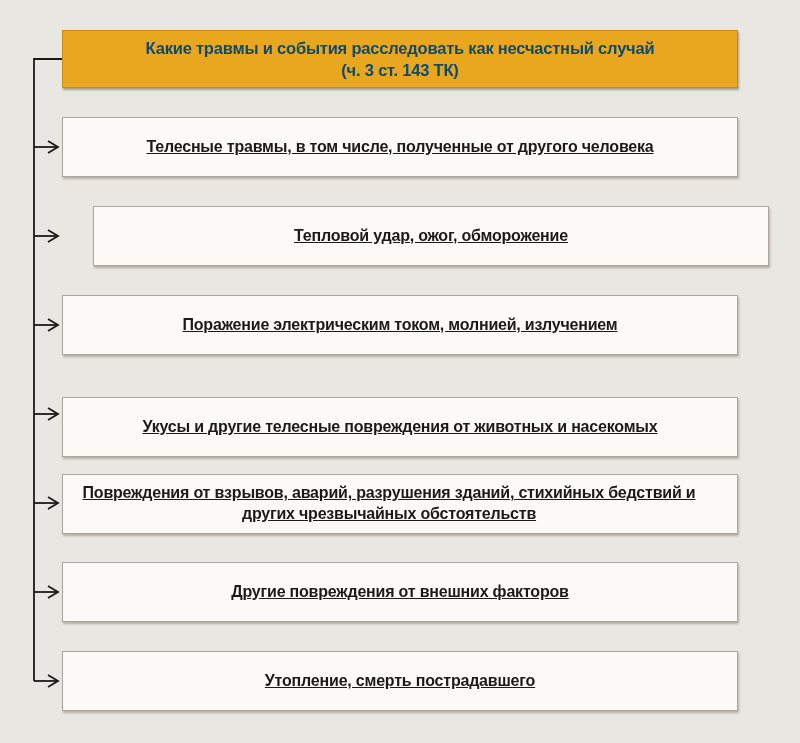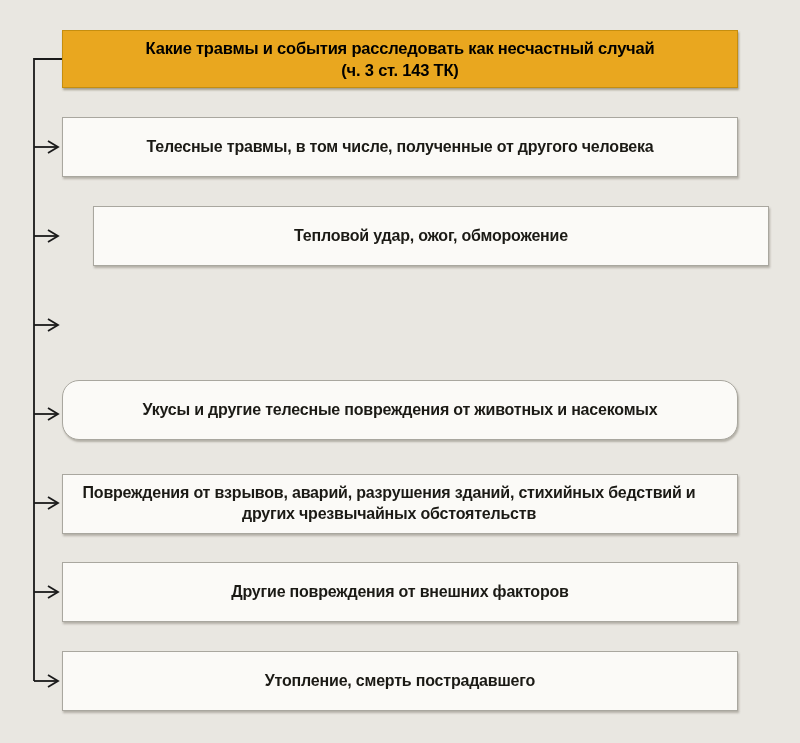--- a/index.html
+++ b/index.html
@@ -32,21 +32,21 @@
     height: 58px;
     box-sizing: border-box;
     background: #E9A71F;
     border: 1px solid #C58E0F;
     box-shadow: 1px 2px 2px rgba(80, 70, 40, 0.45);
     display: flex;
     flex-direction: column;
     align-items: center;
     justify-content: center;
     text-align: center;
-    color: #000000;
+    color: #0c4a6e;
     font-weight: bold;
     font-size: 16.5px;
     line-height: 1.35;
     letter-spacing: -0.2px;
   }
   .item-box {
     position: absolute;
     left: 62px;
     width: 676px;
     height: 60px;
@@ -57,25 +57,26 @@
     display: flex;
     align-items: center;
     justify-content: center;
     text-align: center;
     padding: 0 30px;
     color: #1B1A15;
     font-weight: bold;
     font-size: 16px;
     line-height: 1.3;
     letter-spacing: -0.2px;
+    text-decoration: underline;
   }
   .item-box.i0 { top: 117px; }
   .item-box.i1 { top: 206px; margin-left: 31px; }
   .item-box.i2 { top: 295px; }
-  .item-box.i3 { top: 380px; border-radius: 17px; }
+  .item-box.i3 { top: 397px; }
   .item-box.i4 { top: 474px; padding-left: 8px; }
   .item-box.i5 { top: 562px; }
   .item-box.i6 { top: 651px; justify-content: center; }
 </style>
 </head>
 <body>
 
 <div class="canvas">
 
   <svg class="connectors" width="800" height="743" viewBox="0 0 800 743" xmlns="http://www.w3.org/2000/svg">
@@ -104,20 +105,23 @@
     <div>Какие травмы и события расследовать как несчастный случай</div>
     <div>(ч. 3 ст. 143 ТК)</div>
   </div>
 
   <div class="item-box i0">
     <span>Телесные травмы, в том числе, полученные от другого человека</span>
   </div>
   <div class="item-box i1">
     <span>Тепловой удар, ожог, обморожение</span>
   </div>
+  <div class="item-box i2">
+    <span>Поражение электрическим током, молнией, излучением</span>
+  </div>
   <div class="item-box i3">
     <span>Укусы и другие телесные повреждения от животных и насекомых</span>
   </div>
   <div class="item-box i4">
     <span>Повреждения от взрывов, аварий, разрушения зданий, стихийных бедствий и других чрезвычайных обстоятельств</span>
   </div>
   <div class="item-box i5">
     <span>Другие повреждения от внешних факторов</span>
   </div>
   <div class="item-box i6">

